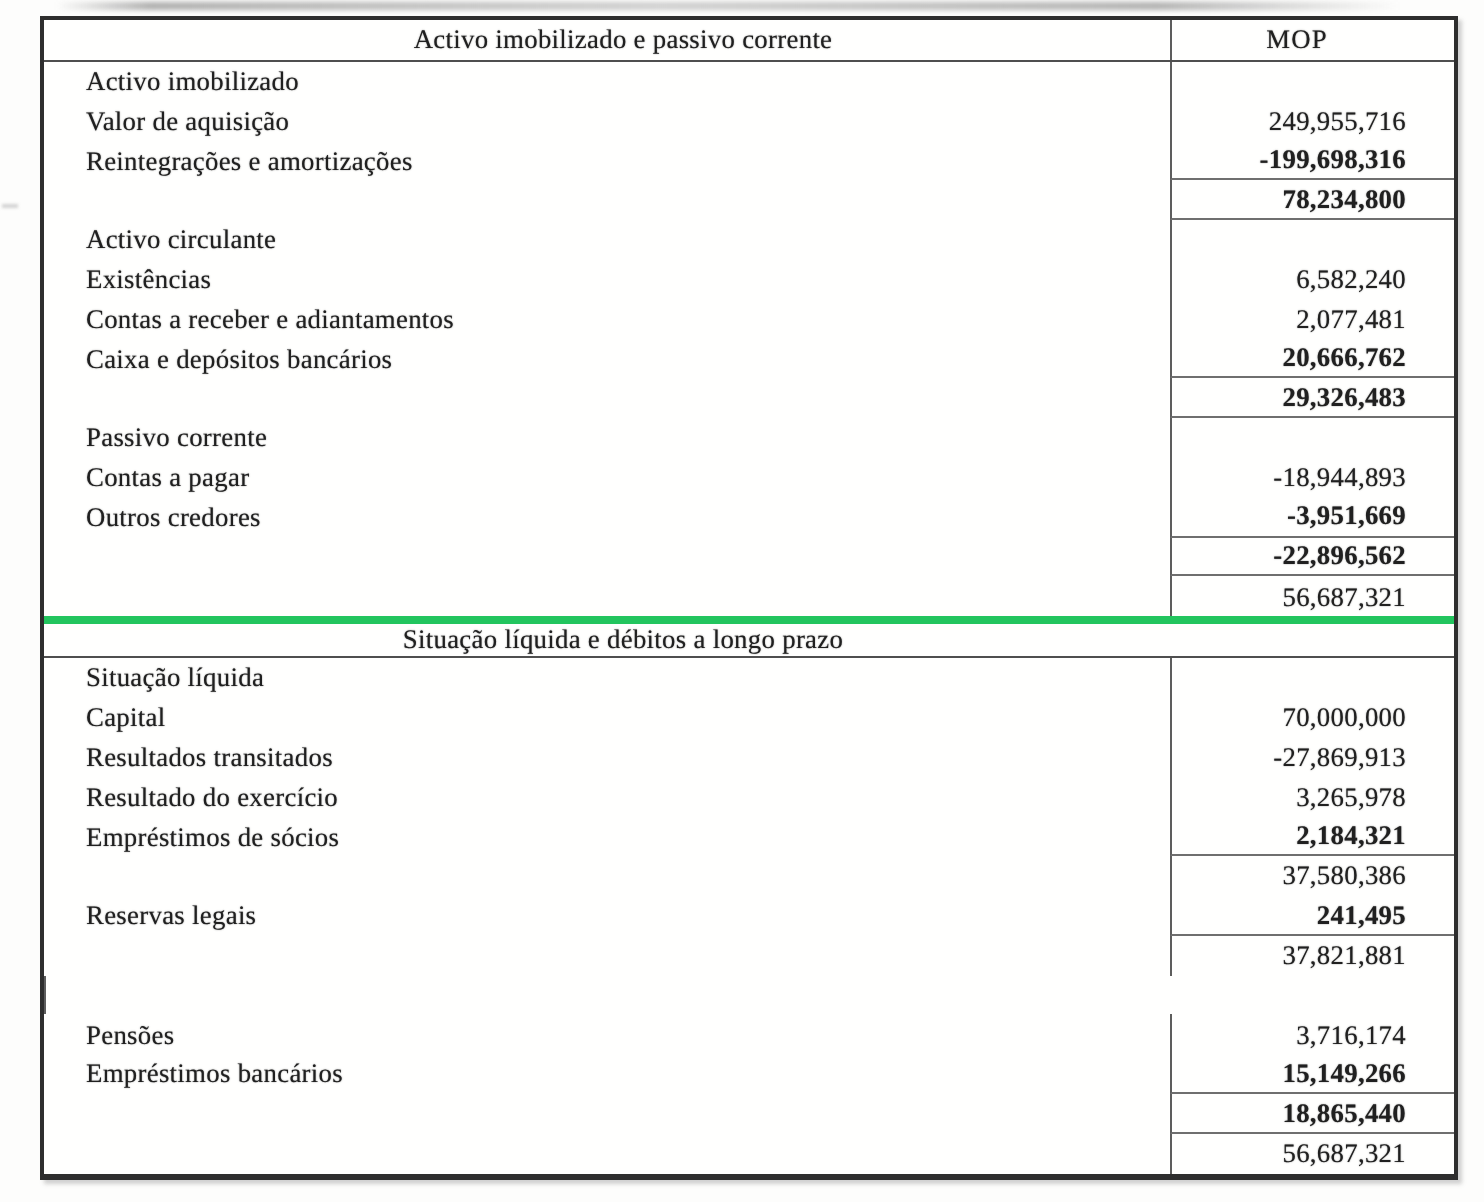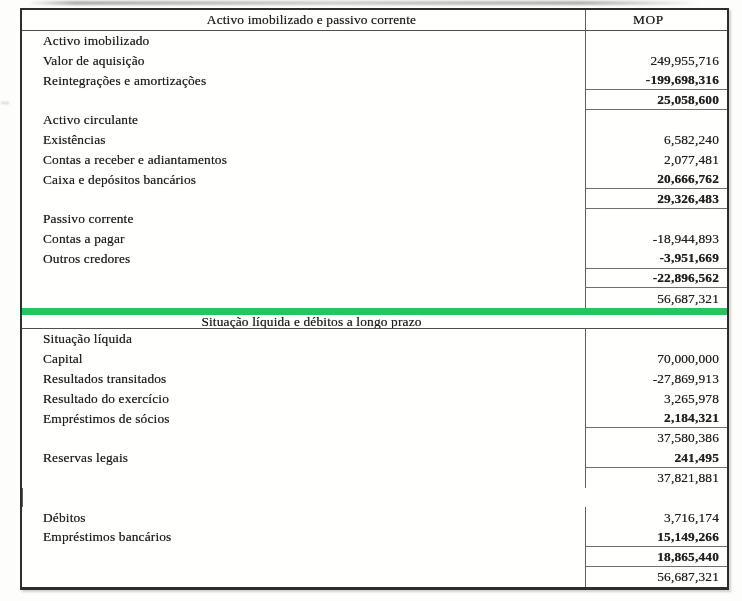--- a/index.html
+++ b/index.html
@@ -31,21 +31,21 @@
   .row {
     display: flex;
     height: 19.8px;
     box-sizing: border-box;
   }
   .header-row {
     height: 21px;
     border-bottom: 1px solid #4f4f4f;
   }
   .section + .section .header-row {
-    border-top: 7px solid #22c55e;
+    border-top: 4px solid #22c55e;
     flex-direction: column;
   }
   .cell {
     display: flex;
     align-items: center;
     box-sizing: border-box;
     height: 100%;
     font-size: 13.4px;
     line-height: 1;
     letter-spacing: 0.15px;
@@ -54,21 +54,21 @@
     overflow: hidden;
   }
   .cell.label {
     width: 563px;
     padding-left: 21px;
   }
   .cell.value {
     flex: 1;
     border-left: 1px solid #5d5d5d;
     justify-content: flex-end;
-    padding-right: 8px;
+    padding-right: 24px;
   }
   .cell.value.rule {
     border-bottom: 1px solid #6f6f6f;
     font-weight: bold;
   }
   .header-row .cell.label {
     justify-content: center;
     padding-left: 16px;
   }
   .header-row .cell.value {
@@ -132,21 +132,21 @@
         <div class="row">
           <div class="cell label">Valor de aquisição</div>
           <div class="cell value">249,955,716</div>
         </div>
         <div class="row">
           <div class="cell label">Reintegrações e amortizações</div>
           <div class="cell value rule">-199,698,316</div>
         </div>
         <div class="row">
           <div class="cell label"></div>
-          <div class="cell value rule">25,058,600</div>
+          <div class="cell value rule">78,234,800</div>
         </div>
         <div class="row">
           <div class="cell label">Activo circulante</div>
           <div class="cell value"></div>
         </div>
         <div class="row">
           <div class="cell label">Existências</div>
           <div class="cell value">6,582,240</div>
         </div>
         <div class="row">
@@ -216,21 +216,21 @@
           <div class="cell value rule">241,495</div>
         </div>
         <div class="row">
           <div class="cell label"></div>
           <div class="cell value">37,821,881</div>
         </div>
         <div class="row">
           <div class="cell value"></div>
         </div>
         <div class="row">
-          <div class="cell label">Débitos</div>
+          <div class="cell label">Pensões</div>
           <div class="cell value">3,716,174</div>
         </div>
         <div class="row">
           <div class="cell label">Empréstimos bancários</div>
           <div class="cell value rule">15,149,266</div>
         </div>
         <div class="row">
           <div class="cell label"></div>
           <div class="cell value rule">18,865,440</div>
         </div>

